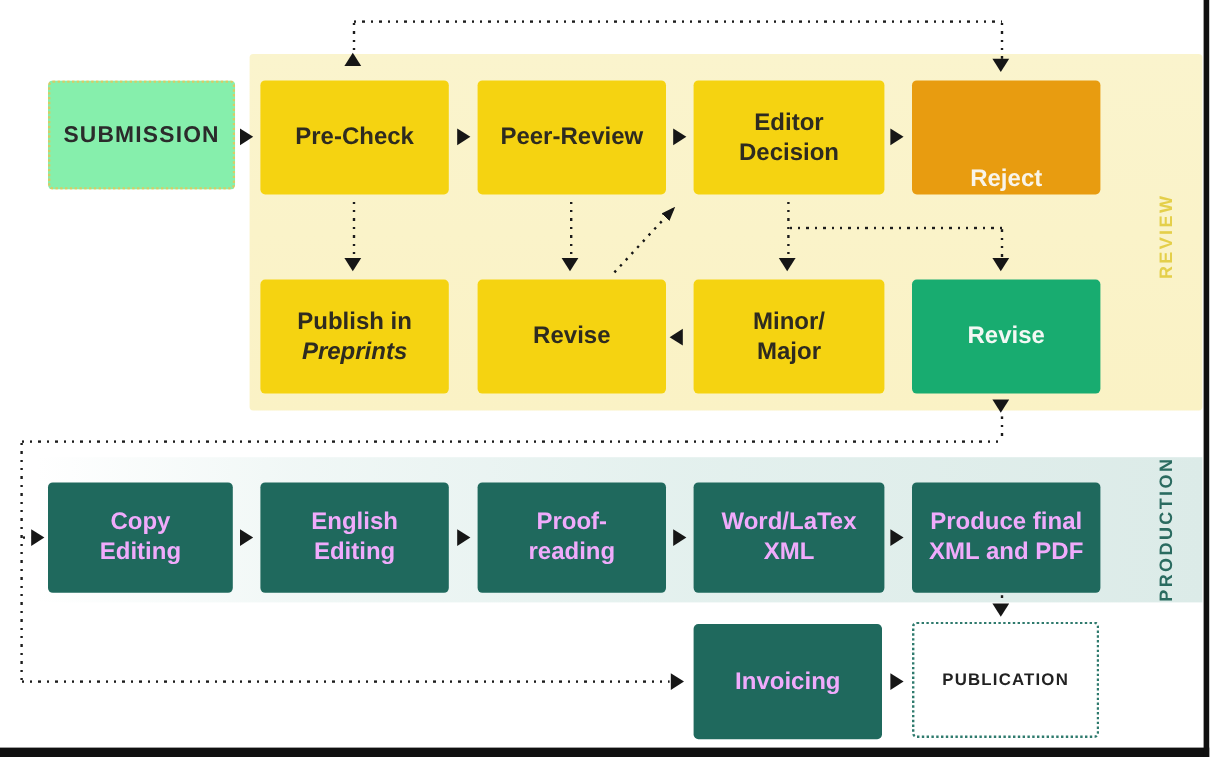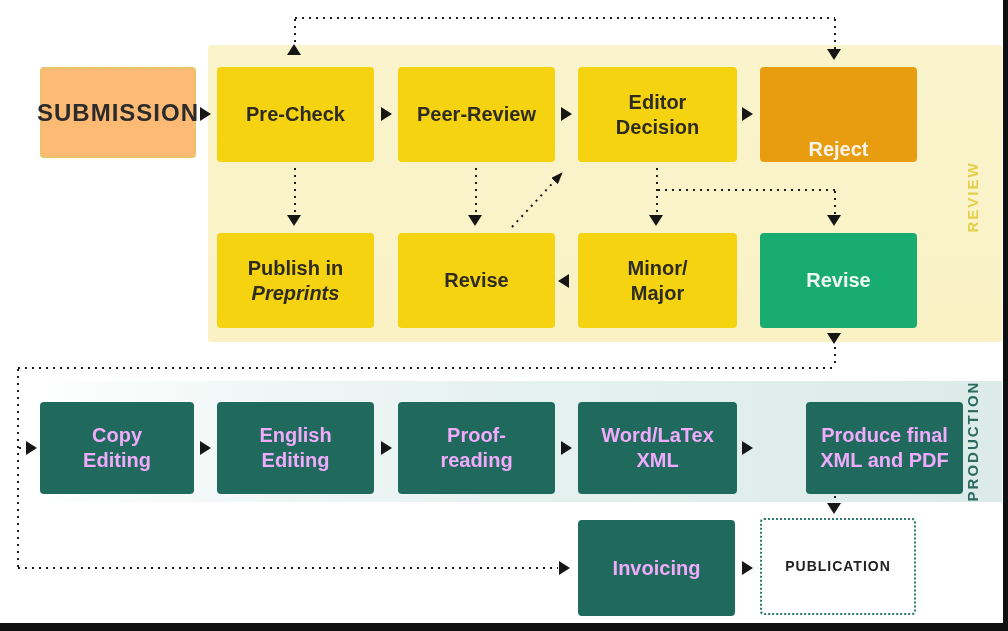--- a/index.html
+++ b/index.html
@@ -11,21 +11,21 @@
   .panel-production{position:absolute;left:30px;top:381px;width:972px;height:121px;
     background:linear-gradient(90deg,rgba(223,238,235,0) 0%,rgba(223,238,235,0.45) 22%,rgba(223,238,235,0.85) 55%,#dcebe8 100%);}
 
   
   .node{position:absolute;display:flex;flex-direction:column;align-items:center;justify-content:center;
     border-radius:4px;font-weight:bold;font-size:20px;line-height:1.25;text-align:center;box-sizing:border-box;}
   .yellow{background:#f5d311;color:#2e2b20;}
   .orange{background:#e89c10;color:#f8f4ea;}
   .green{background:#18ac70;color:#f2f8f4;}
   .teal{background:#1f695d;color:#f0abfc;}
-  .ghost-yellow{background:#fdba74;border:2px dotted #d9cb64;color:#2b2b2b;font-size:24px;letter-spacing:1px;}
+  .ghost-yellow{background:#86efac;border:2px dotted #d9cb64;color:#2b2b2b;font-size:19px;letter-spacing:1px;}
   .ghost-teal{background:#ffffff;border:2px dotted #2e7a6d;color:#222222;font-size:14px;letter-spacing:1px;}
   .italic{font-style:italic;}
 
   
   .dot-h{position:absolute;height:2px;background-image:repeating-linear-gradient(90deg,#1c1c1c 0 2px,transparent 2px 7px);}
   .dot-v{position:absolute;width:2px;background-image:repeating-linear-gradient(180deg,#1c1c1c 0 2px,transparent 2px 7px);}
 
   
   .tri{position:absolute;width:0;height:0;}
   .tri-r{border-top:7px solid transparent;border-bottom:7px solid transparent;border-left:11px solid #161616;}
@@ -139,21 +139,21 @@
     <span>Editing</span>
   </div>
   <div class="node teal" style="left:398px;top:402px;width:157px;height:92px;">
     <span>Proof-</span>
     <span>reading</span>
   </div>
   <div class="node teal" style="left:578px;top:402px;width:159px;height:92px;">
     <span>Word/LaTex</span>
     <span>XML</span>
   </div>
-  <div class="node teal" style="left:760px;top:402px;width:157px;height:92px;margin-left:46px;">
+  <div class="node teal" style="left:760px;top:402px;width:157px;height:92px;">
     <span>Produce final</span>
     <span>XML and PDF</span>
   </div>
 
   <div class="tri tri-r" style="left:200px;top:441px;"></div>
   <div class="tri tri-r" style="left:381px;top:441px;"></div>
   <div class="tri tri-r" style="left:561px;top:441px;"></div>
   <div class="tri tri-r" style="left:742px;top:441px;"></div>
 
   <div class="dot-v" style="left:834px;top:496px;height:7px;"></div>

